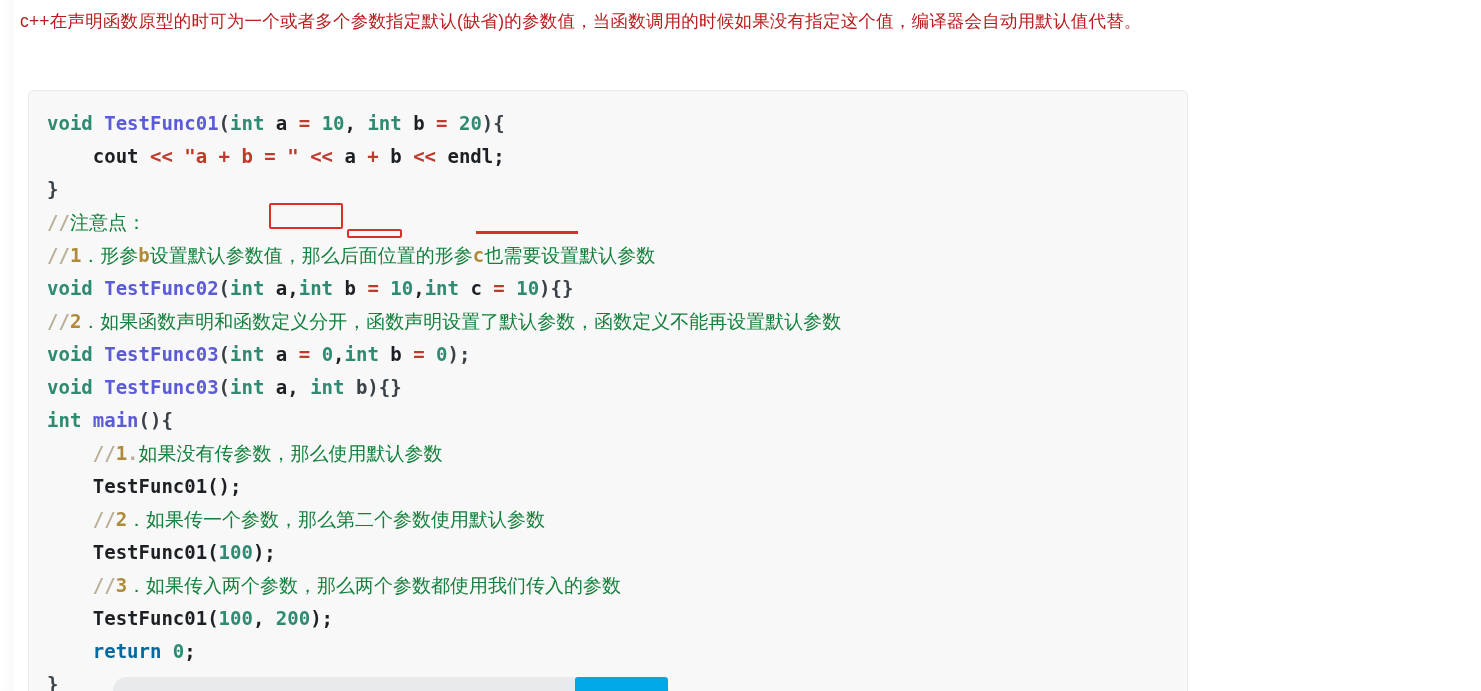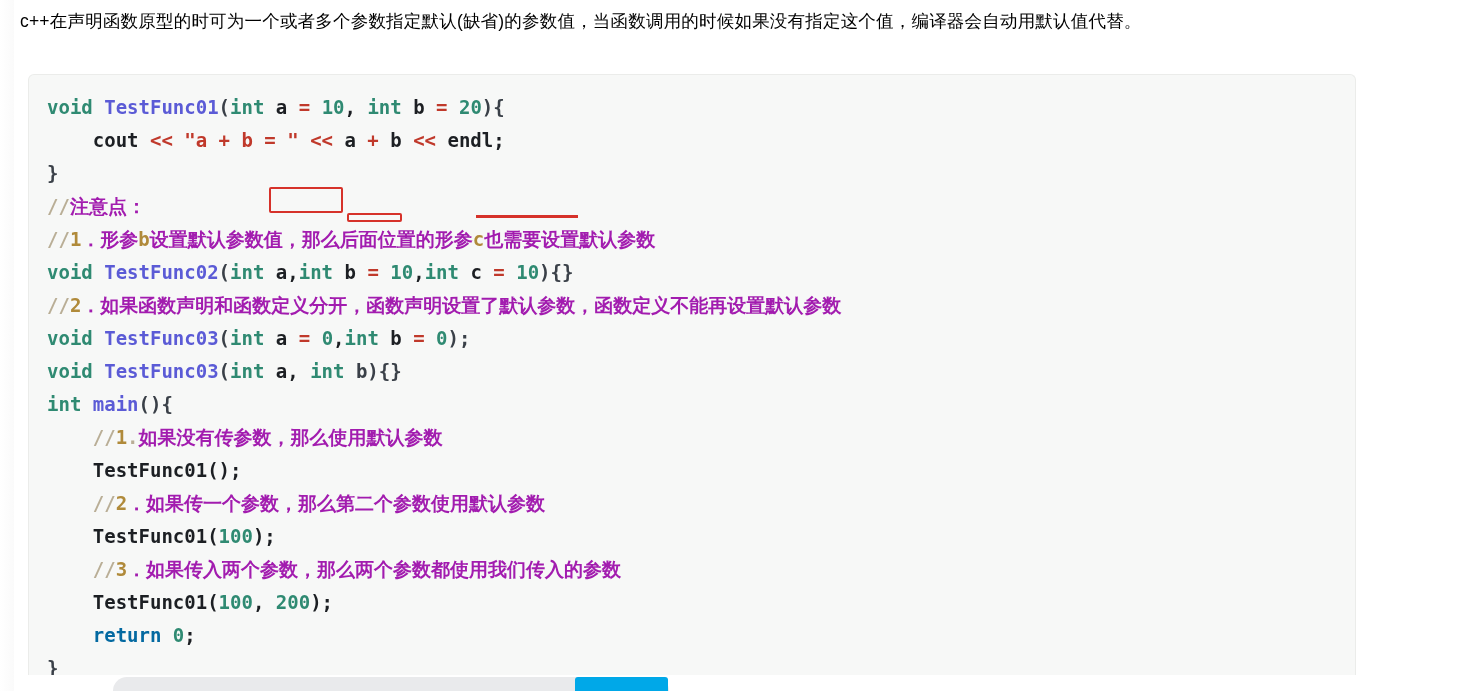--- a/index.html
+++ b/index.html
@@ -15,31 +15,31 @@
   }
 
   
   #intro {
     position: absolute;
     left: 20px;
     top: 4px;
     width: 1444px;
     font-size: 17.5px;
     line-height: 34px;
-    color: #000000;
+    color: #b91c1c;
     letter-spacing: 0.2px;
     white-space: normal;
   }
 
   
   #code-card {
     position: absolute;
     left: 28px;
-    top: 74px;
-    width: 1328px;
+    top: 90px;
+    width: 1160px;
     height: 601px;
     background: #f7f8f7;
     border-top-left-radius: 6px;
     border-top-right-radius: 6px;
     border: 1px solid #ebecea;
     border-bottom: none;
     overflow: hidden;
   }
   #code-pre {
     margin: 0;
@@ -56,21 +56,21 @@
   
   .kw     { color: #2f8a72; }         
   .fn     { color: #5b5bd6; }         
   .ret    { color: #0369a1; }         
   .num    { color: #2f8a72; }         
   .str    { color: #c0392b; }         
   .op     { color: #c0392b; }
   .plain  { color: #1c1f23; }
   .punc   { color: #3a4048; }
   .cmt    { color: #b9ae96; font-weight: 600; }
-  .cmt-cn { color: #a21caf; font-family: "Liberation Serif", "DejaVu Serif", serif; font-weight: 700; }
+  .cmt-cn { color: #15803d; font-family: "Liberation Serif", "DejaVu Serif", serif; font-weight: 400; }
   .cmt-n  { color: #b08a3a; }
 
   
   .anno-box {
     position: absolute;
     border: 2.5px solid #d6322a;
     border-radius: 2px;
     pointer-events: none;
   }
   .anno-rule {

